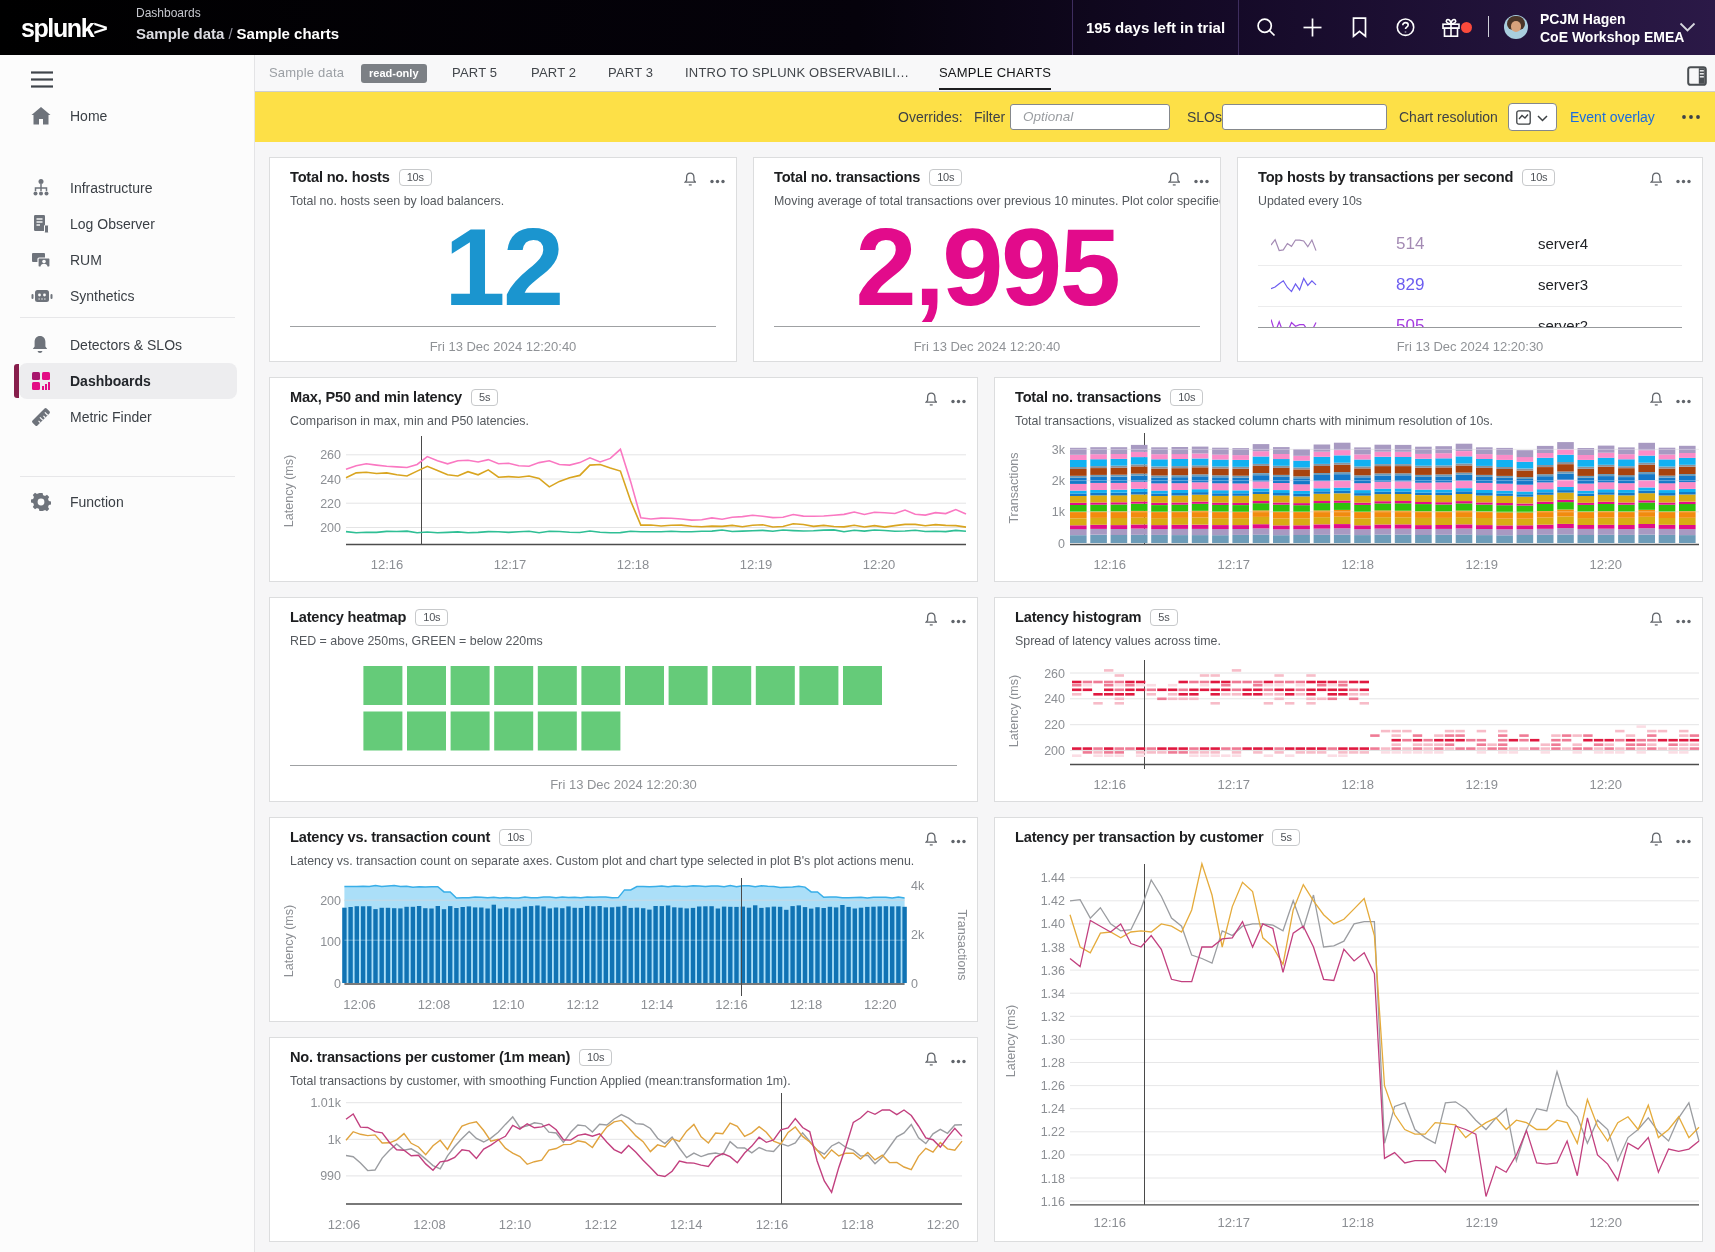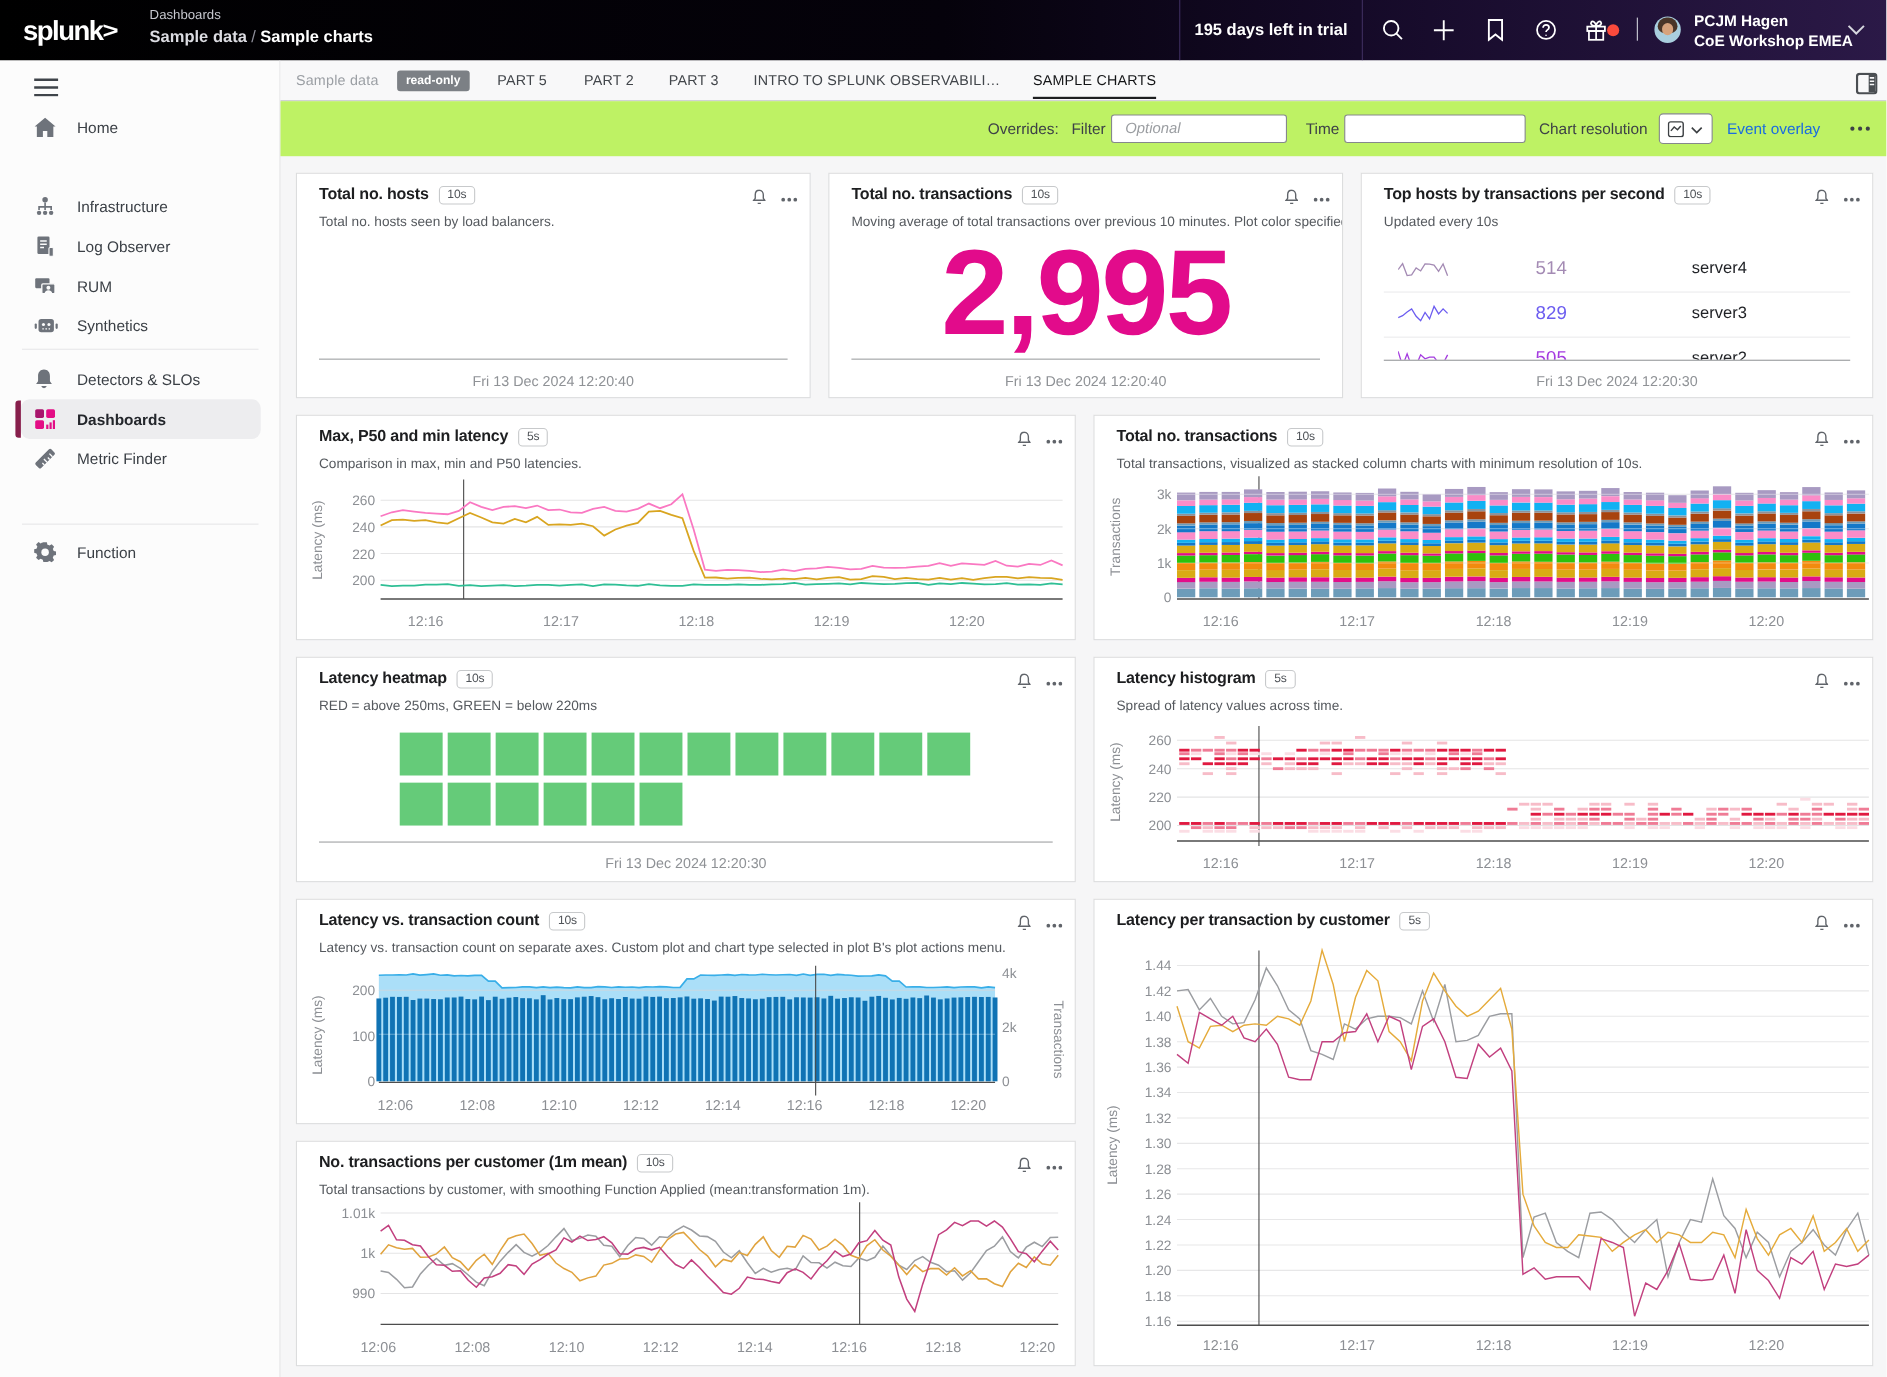--- a/index.html
+++ b/index.html
@@ -31,21 +31,21 @@
 .nav-div { position:absolute; left:20px; width:215px; height:1px; background:#e7e7e9; }
 #active-pill { position:absolute; left:19px; top:308px; width:218px; height:36px; background:#ededef; border-radius:8px; }
 #active-bar { position:absolute; left:14px; top:309px; width:5px; height:34px; background:#871f4c; border-radius:3px 0 0 3px; }
 .nav-item.act .lbl { font-weight:700; color:#23262b; }
 
 #tabs { position:absolute; left:255px; top:55px; width:1460px; height:37px; background:#f8f8f9; border-bottom:1px solid #cdced0; }
 .tab { position:absolute; top:0; height:36px; line-height:36px; font-size:13px; color:#42464b; letter-spacing:0.2px; }
 .badge-ro { position:absolute; left:106px; top:9px; height:19px; line-height:19px; padding:0 8px; background:#7c8085; color:#fff;
   font-size:11px; font-weight:700; border-radius:3px; }
 
-#tbar { position:absolute; left:255px; top:92px; width:1460px; height:50px; background:#bef264; }
+#tbar { position:absolute; left:255px; top:92px; width:1460px; height:50px; background:#fde047; }
 .tlbl { position:absolute; top:17px; font-size:14px; color:#3d4147; }
 .tinput { position:absolute; top:12px; height:26px; background:#fff; border:1px solid #85888c; border-radius:3px;
   font-size:13.5px; font-style:italic; color:#9a9da1; line-height:24px; padding-left:12px; }
 #chres { position:absolute; left:1253px; top:11px; width:49px; height:28px; background:#fff; border:1px solid #85888c; border-radius:4px; }
 #evov { position:absolute; left:1315px; top:17px; font-size:14px; color:#1a6ce0; }
 
 .card { position:absolute; background:#fff; border:1px solid #dcddde; }
 .ctitle { position:absolute; left:20px; top:11px; font-size:14.6px; font-weight:700; color:#1d1e20; white-space:nowrap; letter-spacing:-0.2px; }
 .cbadge { display:inline-block; margin-left:9px; vertical-align:1px; border:1px solid #c7c9cb; border-radius:4px;
   font-size:11px; font-weight:400; color:#505459; padding:1px 7px 2px; }
@@ -231,21 +231,21 @@
           <line x1="12.8" y1="7.8" x2="16.8" y2="7.8"></line>
           <line x1="12.8" y1="10.8" x2="16.8" y2="10.8"></line>
         </g>
       </svg>
 </div>
 
 <div id="tbar">
   <div class="tlbl" style="left:643px;color:#3d4147">Overrides:</div>
   <div class="tlbl" style="left:719px">Filter</div>
   <div class="tinput" style="left:755px;width:160px">Optional</div>
-  <div class="tlbl" style="left:932px">Time</div>
+  <div class="tlbl" style="left:932px">SLOs</div>
   <div class="tinput" style="left:967px;width:165px"></div>
   <div class="tlbl" style="left:1144px">Chart resolution</div>
   <div id="chres">
     <svg class="abs" style="left:7px;top:6px" width="15" height="15" viewBox="0 0 15 15" fill="none" stroke="#3c4043" stroke-width="1.3">
       <rect x="0.8" y="0.8" width="13.4" height="13.4" rx="2"></rect>
           <polyline points="3,9 6,5.5 9,8 12,4.5"></polyline>
         </svg>
     <svg class="abs" style="left:28px;top:11px" width="11" height="7" viewBox="0 0 11 7" fill="none" stroke="#3c4043" stroke-width="1.5">
       <polyline points="1,1 5.5,5.5 10,1"></polyline>
         </svg>
@@ -267,20 +267,21 @@
         </svg>
       </div>
       <div class="dots">
         <svg width="15" height="5" viewBox="0 0 15 5" fill="#60646a">
           <circle cx="2" cy="2.5" r="1.7"></circle>
           <circle cx="7.5" cy="2.5" r="1.7"></circle>
           <circle cx="13" cy="2.5" r="1.7"></circle>
         </svg>
       </div>
       <div class="csub">Total no. hosts seen by load balancers.</div>
+      <div class="bigv" style="top:54px;color:#1b95cf">12</div>
       <div class="fline" style="top:168px"></div>
       <div class="ftime" style="top:181px">Fri 13 Dec 2024 12:20:40</div>
     </div>
     <div class="card" style="left:753px;top:157px;width:468px;height:205px">
       <div class="ctitle">Total no. transactions<span class="cbadge">10s</span></div>
       <div class="bell">
         <svg width="12.5" height="14.5" viewBox="0 0 13 15" fill="none" stroke="#60646a" stroke-width="1.3">
           <path d="M6.5 1 C4.1 1 2.7 2.9 2.7 5.3 V8.6 L1.2 10.4 H11.8 L10.3 8.6 V5.3 C10.3 2.9 8.9 1 6.5 1 Z"></path>
           <line x1="5" y1="13.4" x2="8" y2="13.4"></line>
         </svg>

